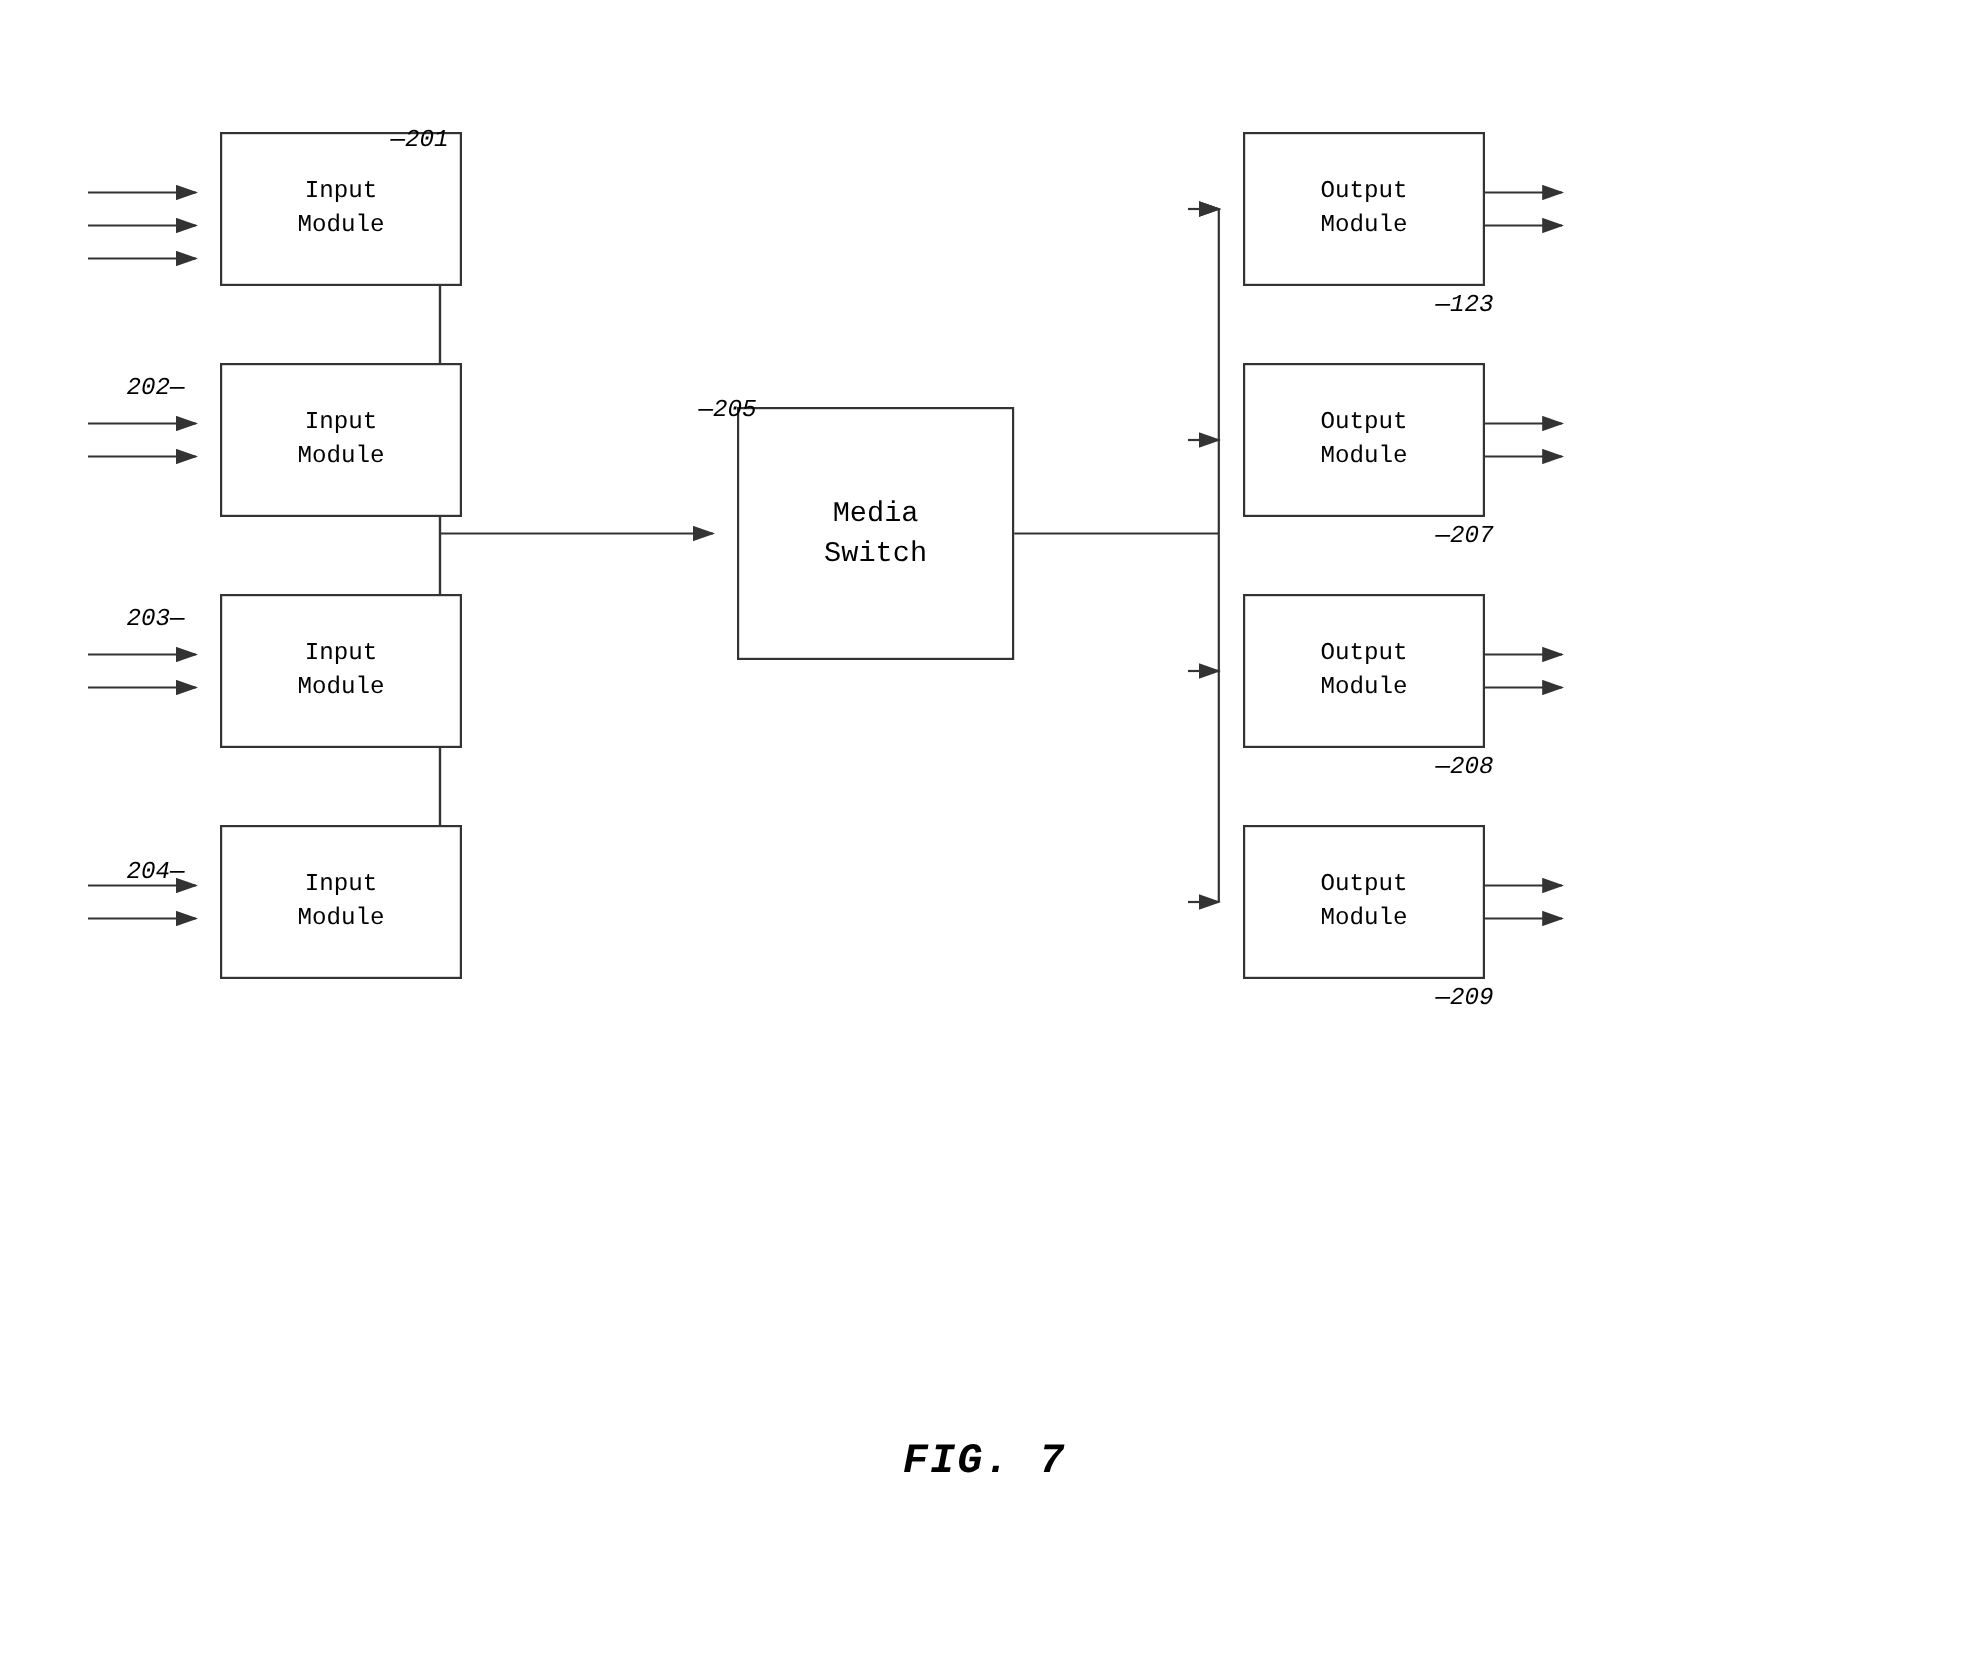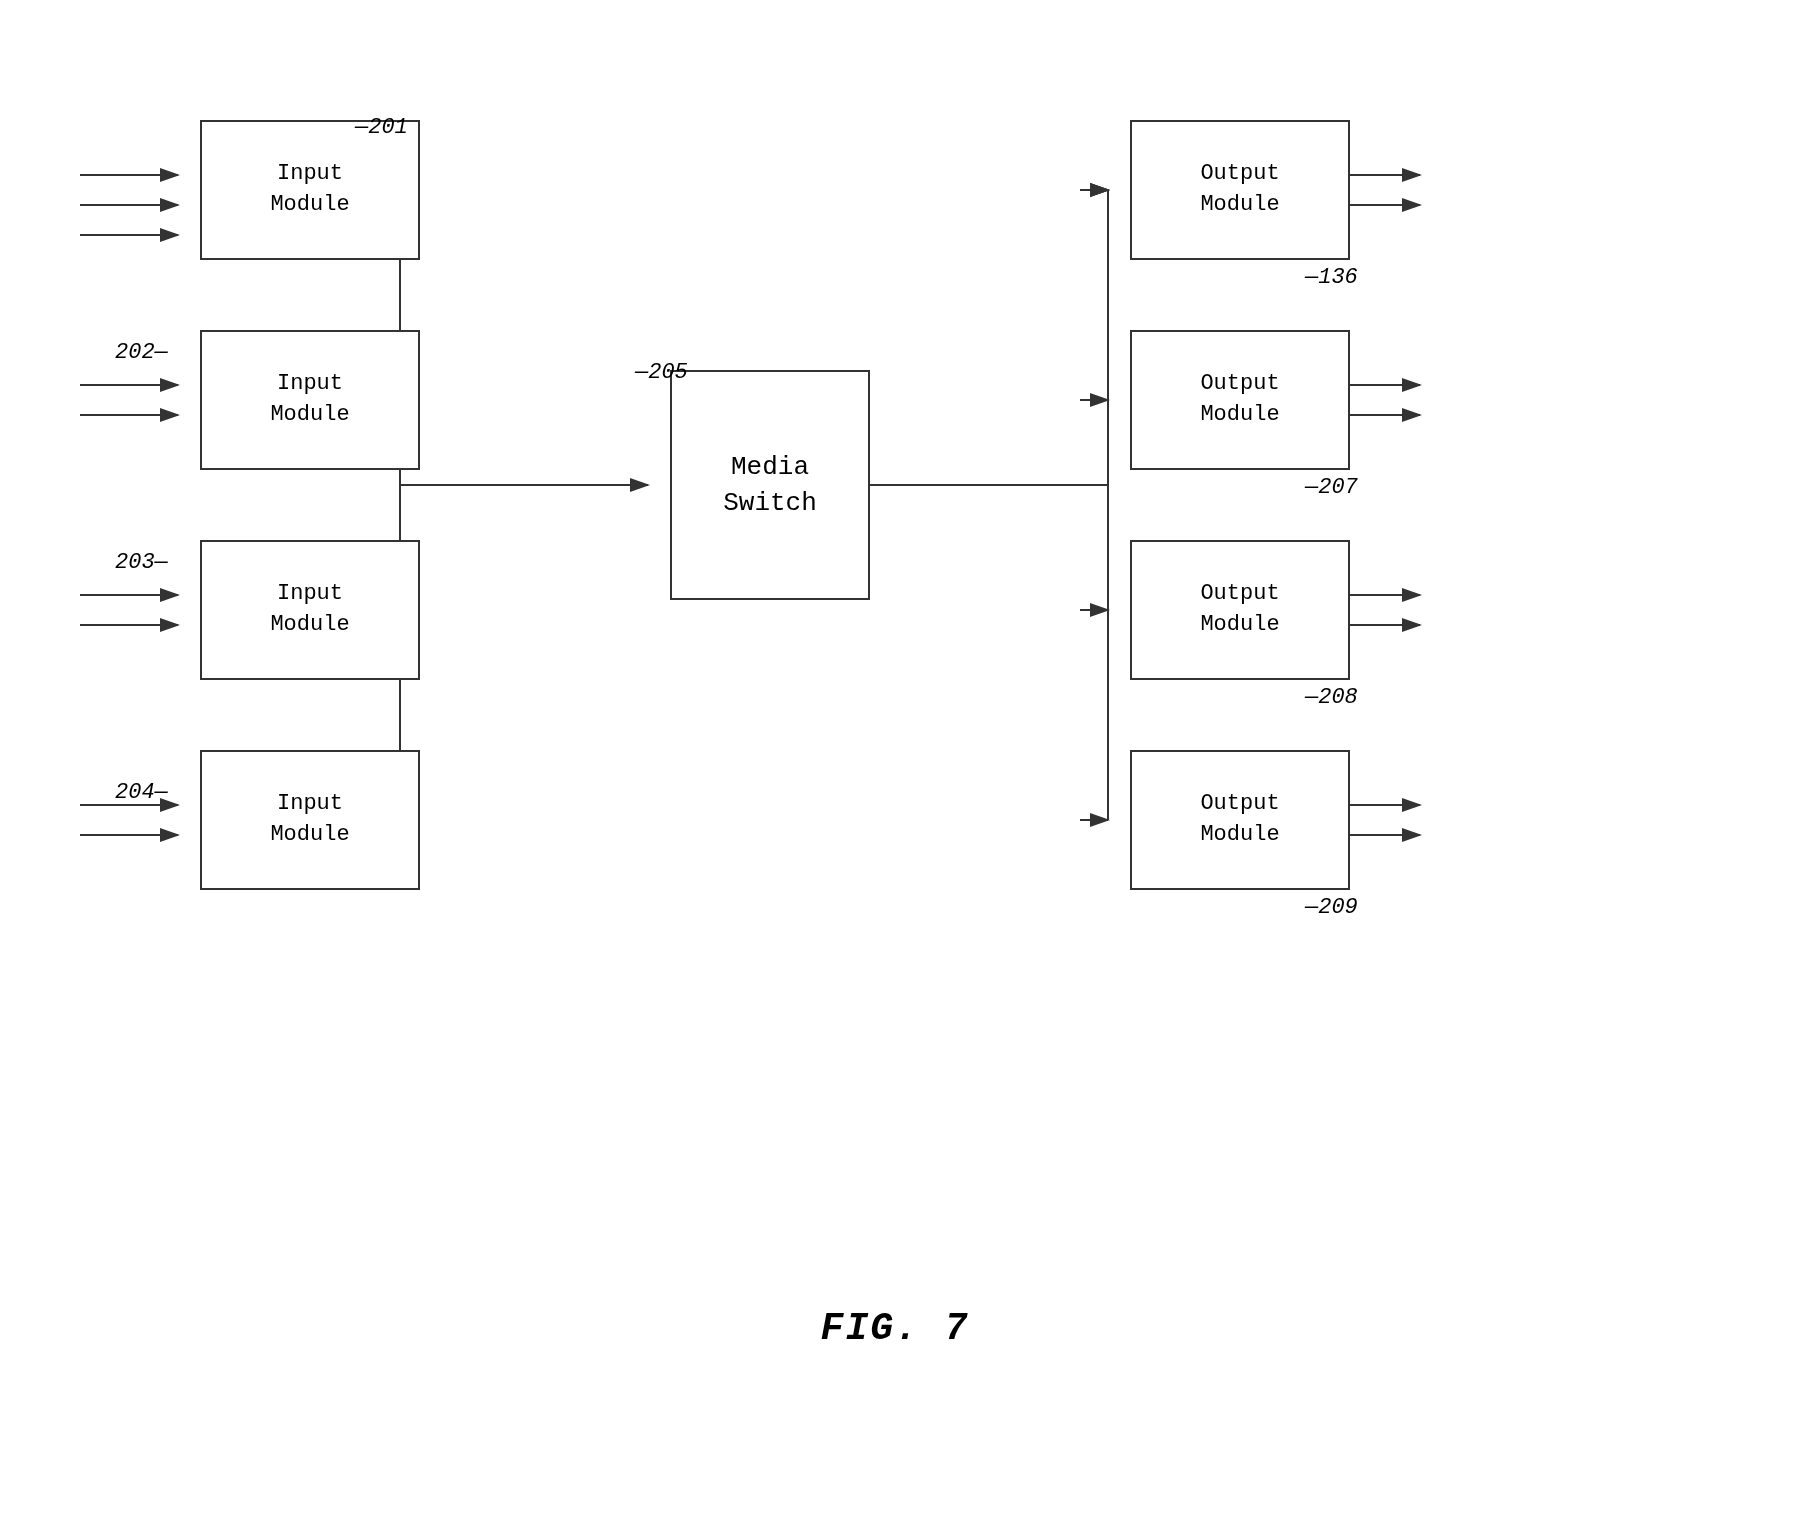--- a/index.html
+++ b/index.html
@@ -34,21 +34,21 @@
       margin-left: 20px;
     }
 
     
     .input-module-1 { left: 120px; top: 60px; width: 220px; height: 140px; }
     .input-module-2 { left: 120px; top: 270px; width: 220px; height: 140px; }
     .input-module-3 { left: 120px; top: 480px; width: 220px; height: 140px; }
     .input-module-4 { left: 120px; top: 690px; width: 220px; height: 140px; }
 
     
-    .media-switch { left: 590px; top: 310px; width: 200px; height: 230px; font-size: 26px; }
+    .media-switch { left: 590px; top: 310px; width: 252px; height: 230px; font-size: 26px; }
 
     
     .output-module-1 { left: 1050px; top: 60px; width: 220px; height: 140px; }
     .output-module-2 { left: 1050px; top: 270px; width: 220px; height: 140px; }
     .output-module-3 { left: 1050px; top: 480px; width: 220px; height: 140px; }
     .output-module-4 { left: 1050px; top: 690px; width: 220px; height: 140px; }
 
     
     .label {
       position: absolute;
@@ -210,21 +210,21 @@
 
   <div class="label" style="left:55px; top:720px;">
     <span style="font-style:italic;">204—</span>
   </div>
 
   <div class="label" style="left:575px; top:300px;">
     <span style="">—205</span>
   </div>
 
   <div class="label" style="left:1245px; top:205px;">
-    <span style="font-style:italic;">—136</span>
+    <span style="font-style:italic;">—123</span>
   </div>
 
   <div class="label" style="left:1245px; top:415px;">
     <span style="font-style:italic;">—207</span>
   </div>
 
   <div class="label" style="left:1245px; top:625px;">
     <span style="font-style:italic;">—208</span>
   </div>
 

